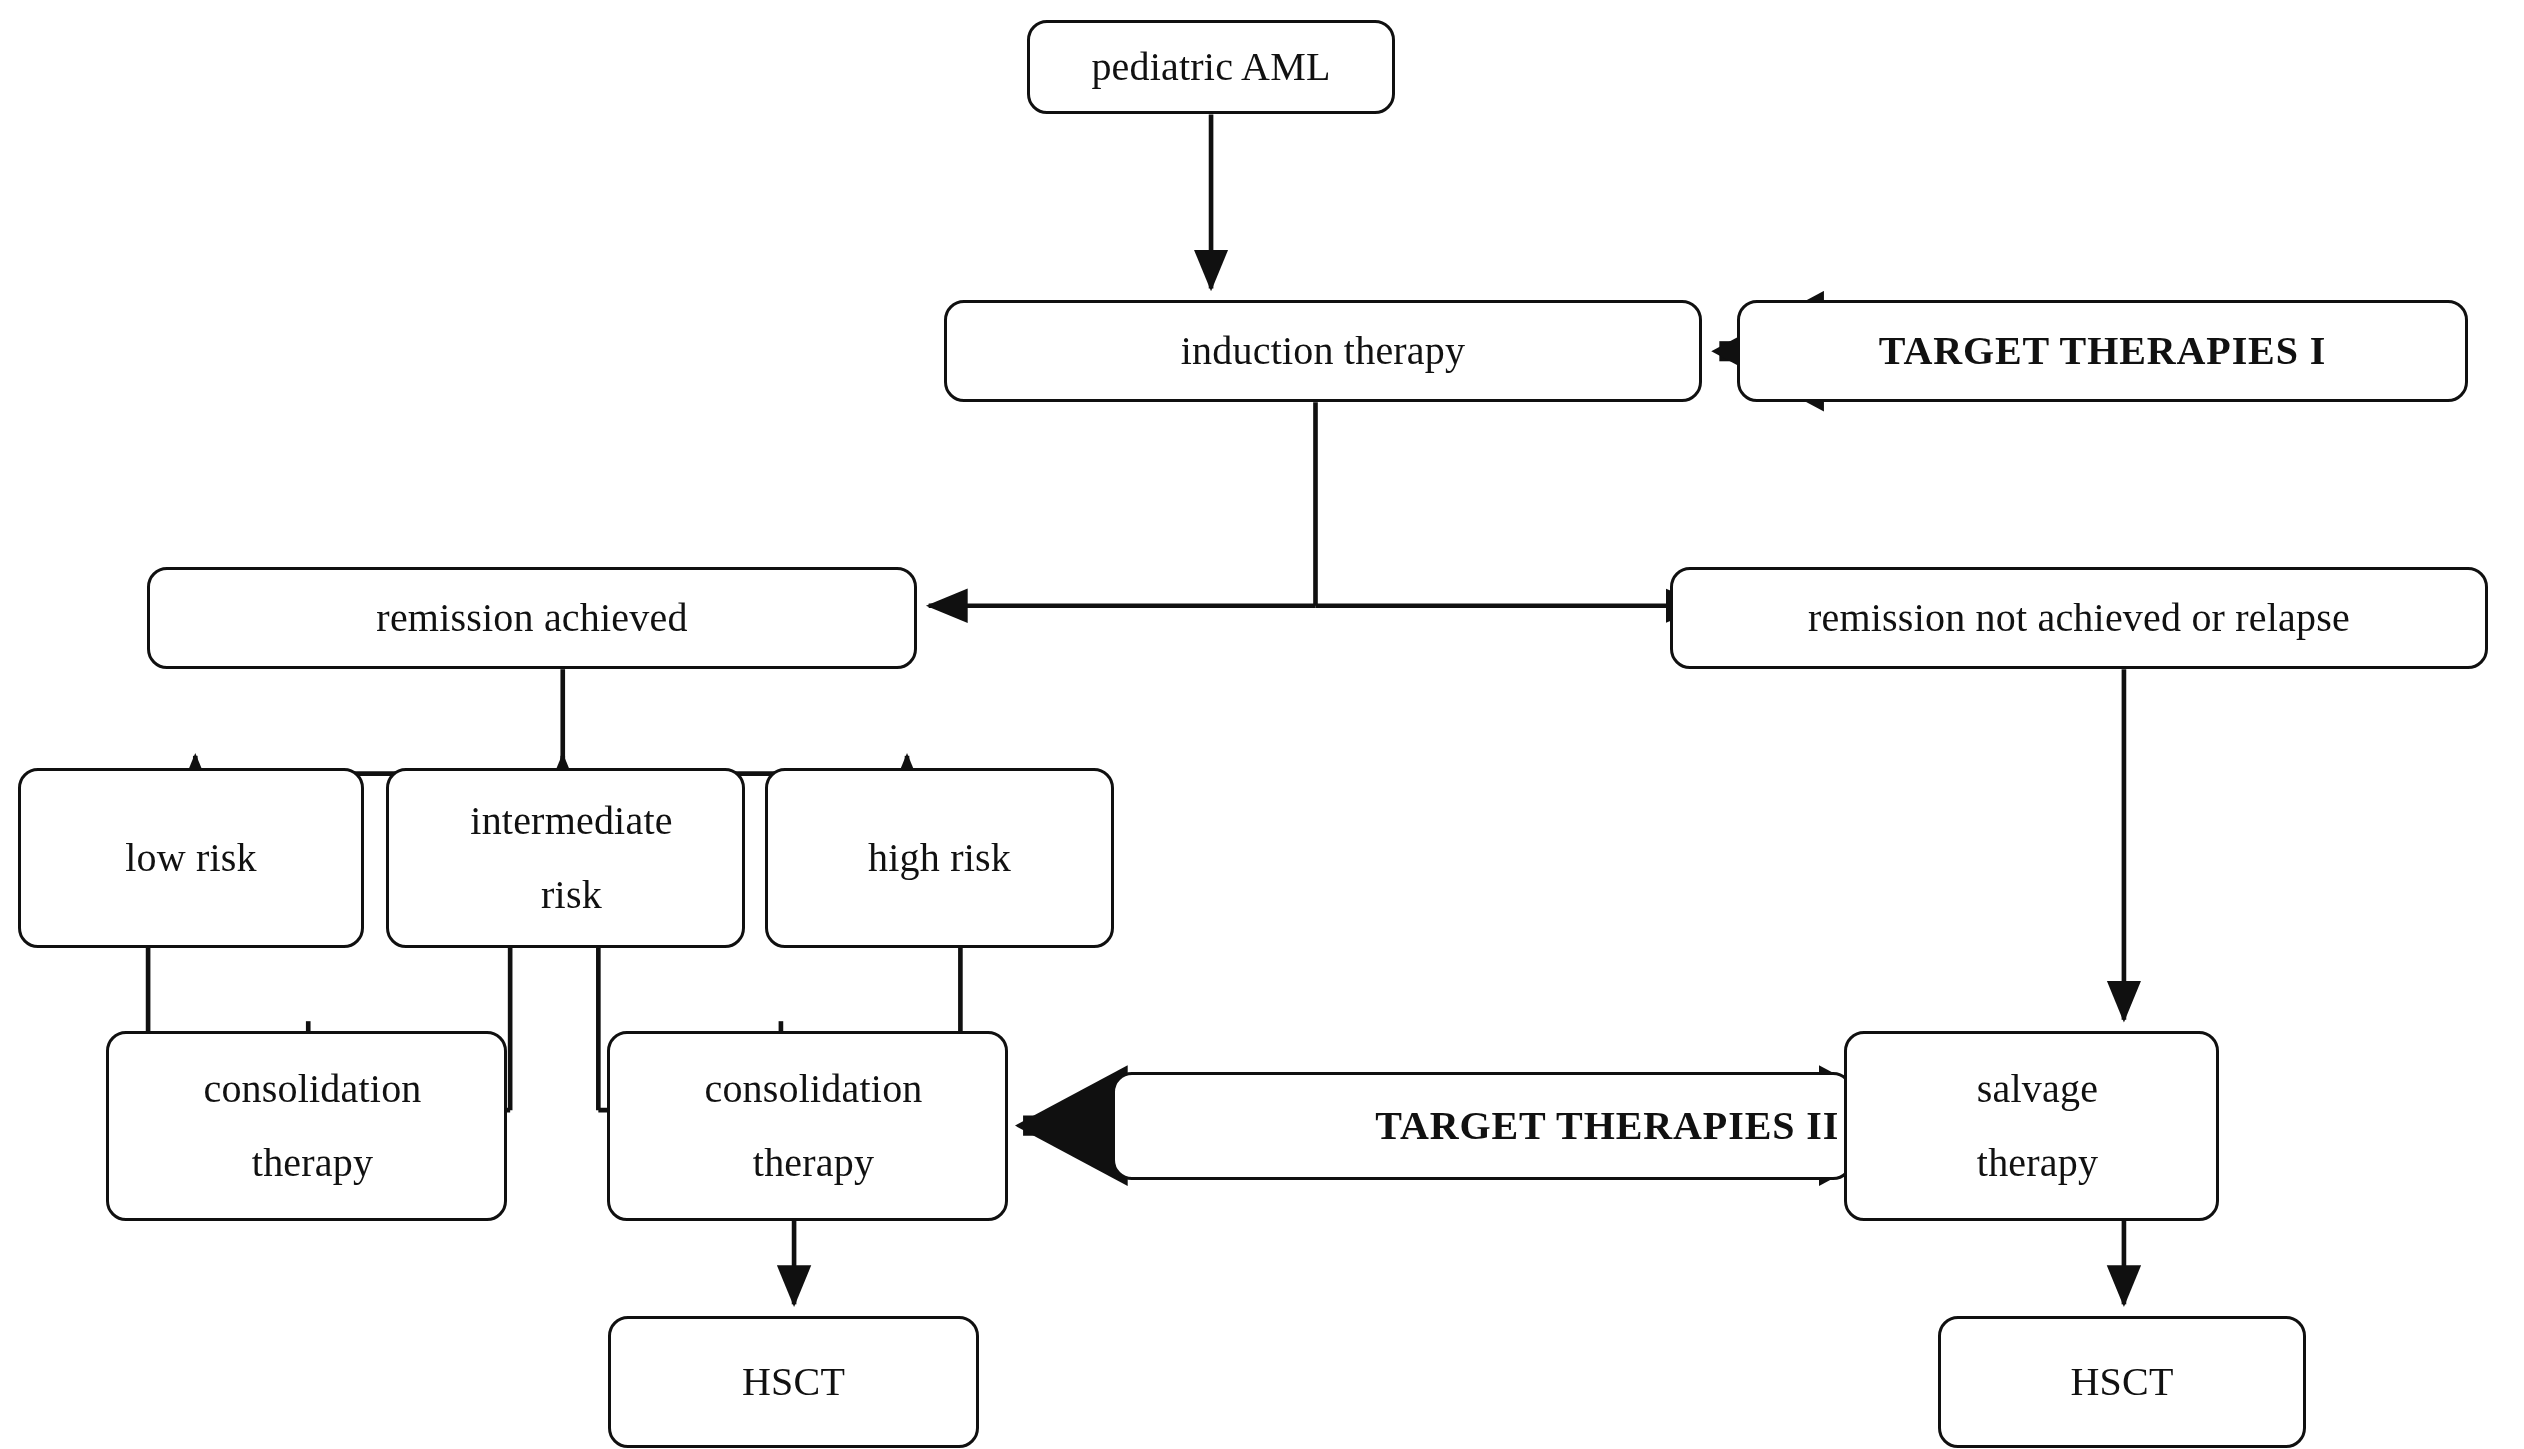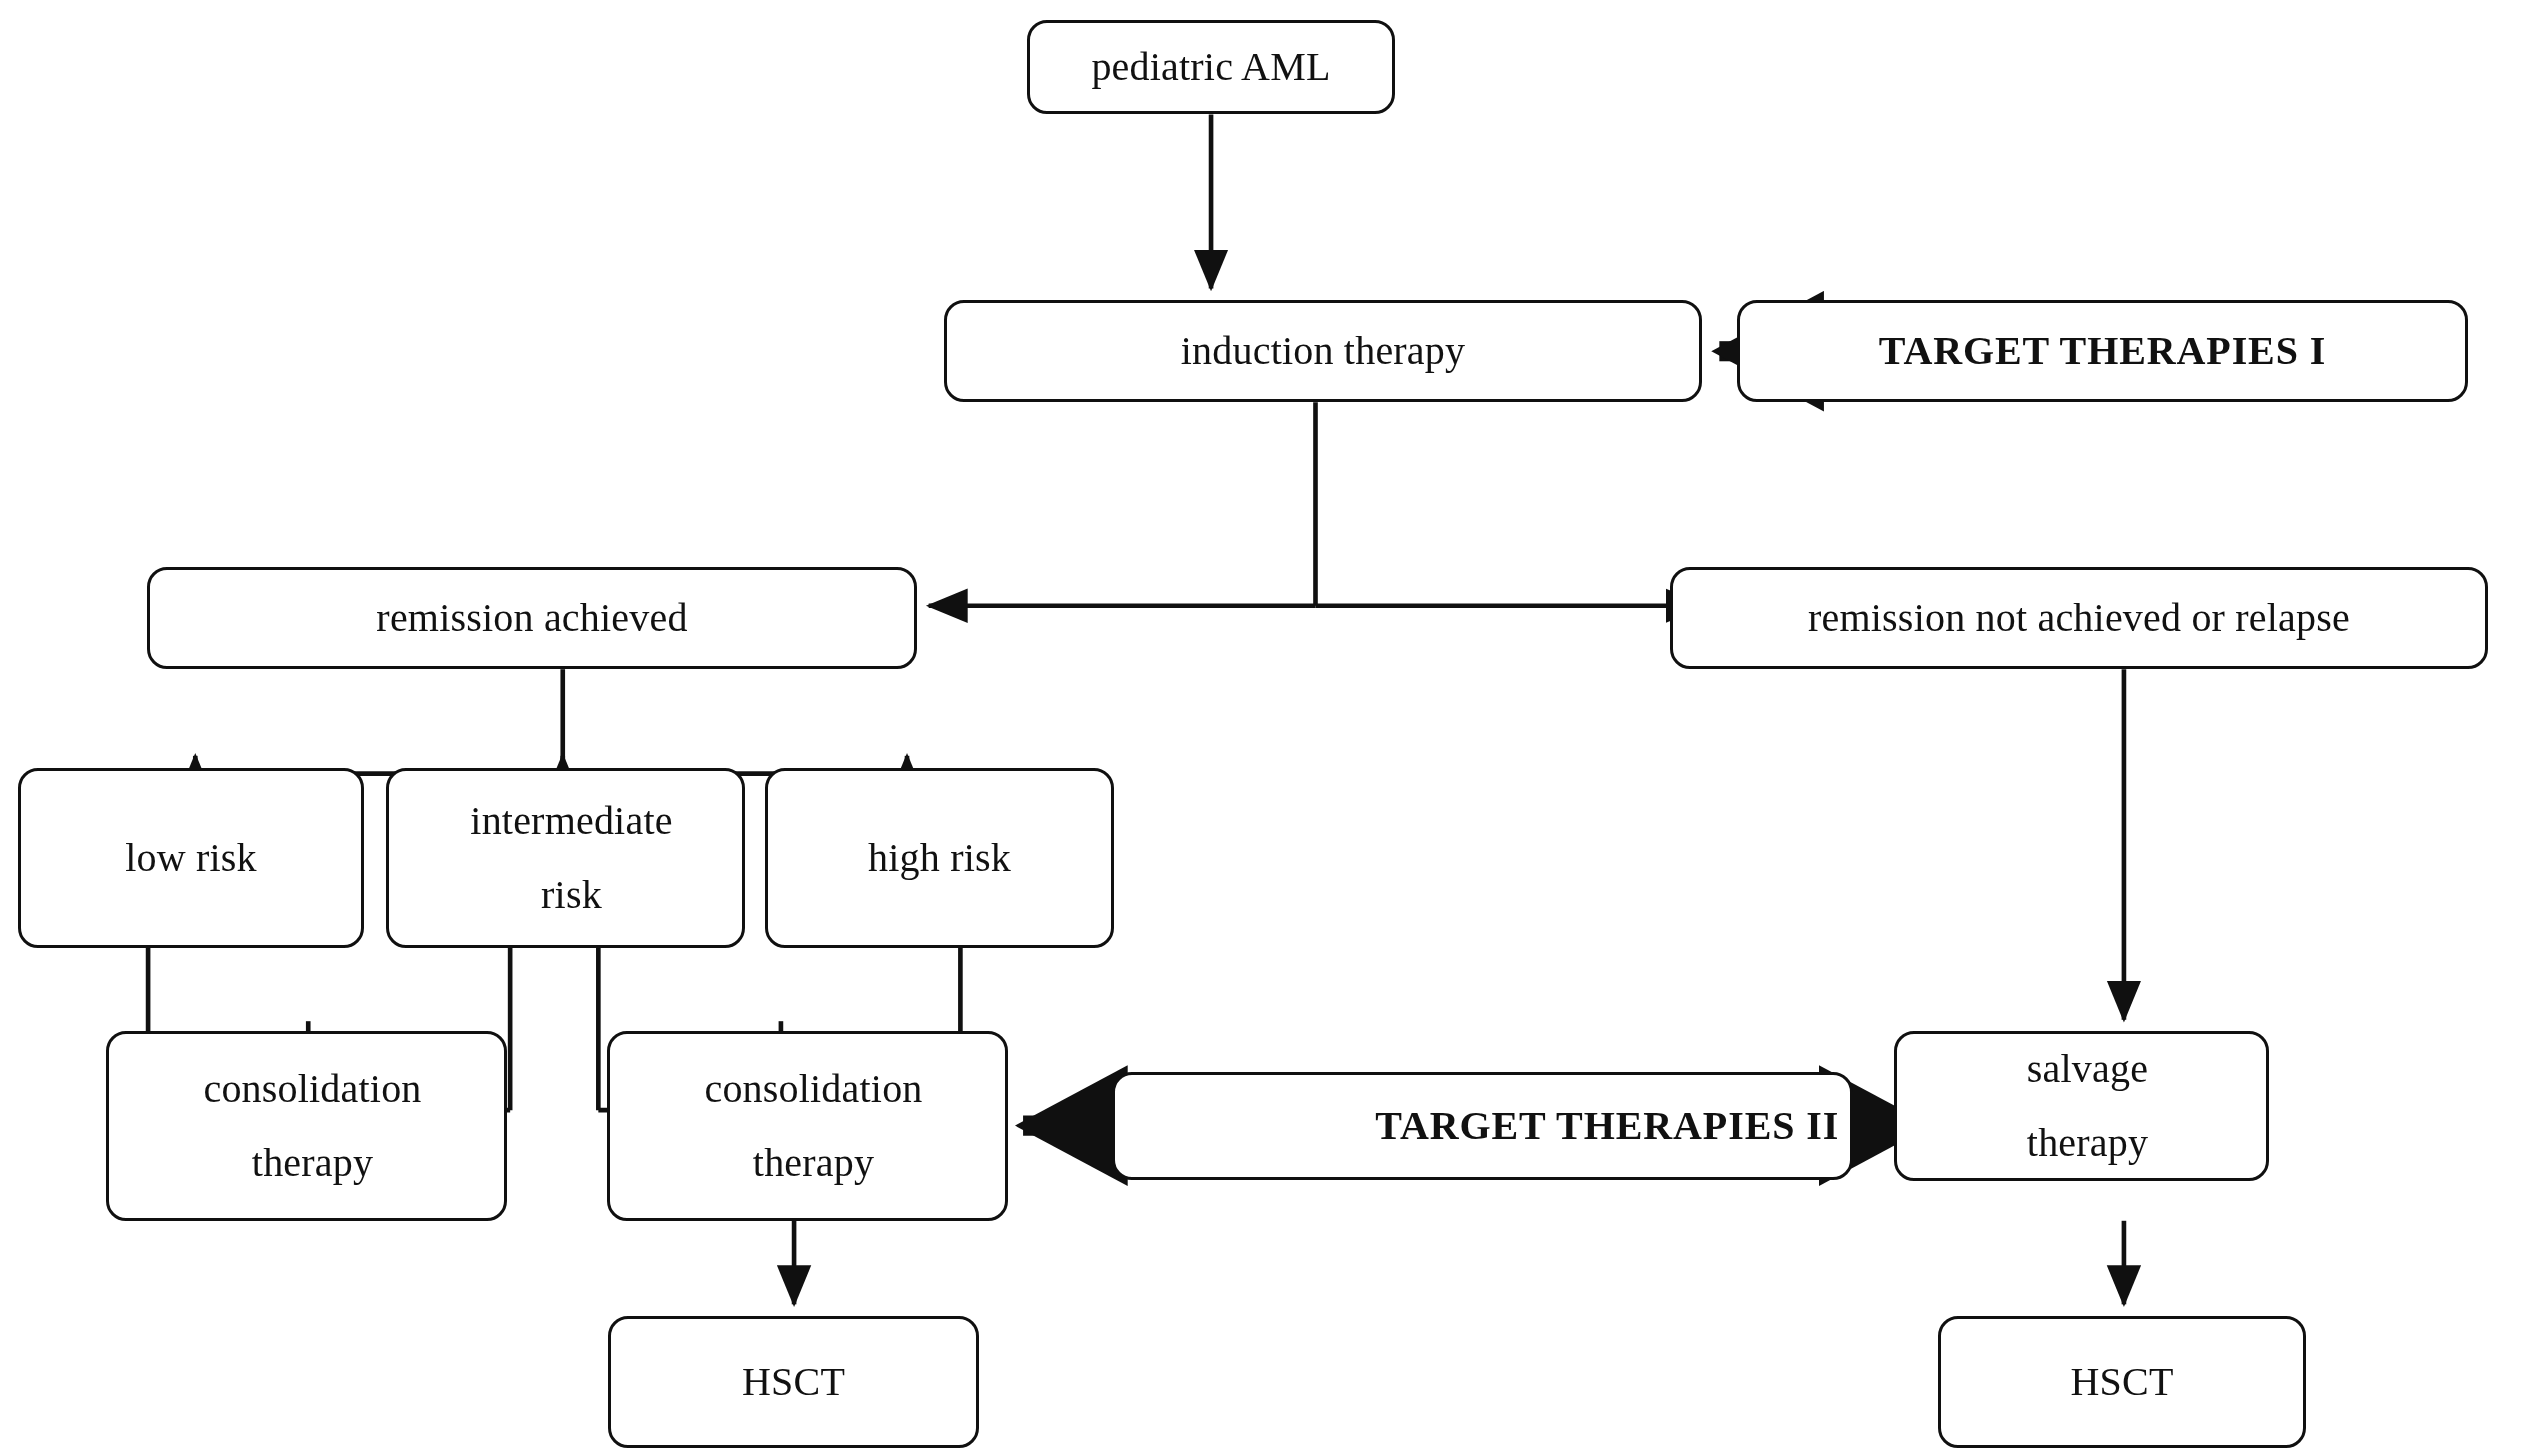--- a/index.html
+++ b/index.html
@@ -158,21 +158,21 @@
 
   <div class="node twoline" style="left:607px; top:1031px; width:401px; height:190px;">
     <span class="label" style="white-space:pre-line;">consolidation
 therapy</span>
   </div>
 
   <div class="node bold" style="left:1112px; top:1072px; width:741px; height:108px;text-align:right;">
     <span class="label">TARGET THERAPIES II</span>
   </div>
 
-  <div class="node twoline" style="left:1894px; top:1031px; width:375px; height:150px;">
+  <div class="node twoline" style="left:1844px; top:1031px; width:375px; height:190px;">
     <span class="label" style="white-space:pre-line;">salvage
 therapy</span>
   </div>
 
   <div class="node" style="left:608px; top:1316px; width:371px; height:132px;">
     <span class="label">HSCT</span>
   </div>
 
   <div class="node" style="left:1938px; top:1316px; width:368px; height:132px;">
     <span class="label">HSCT</span>

